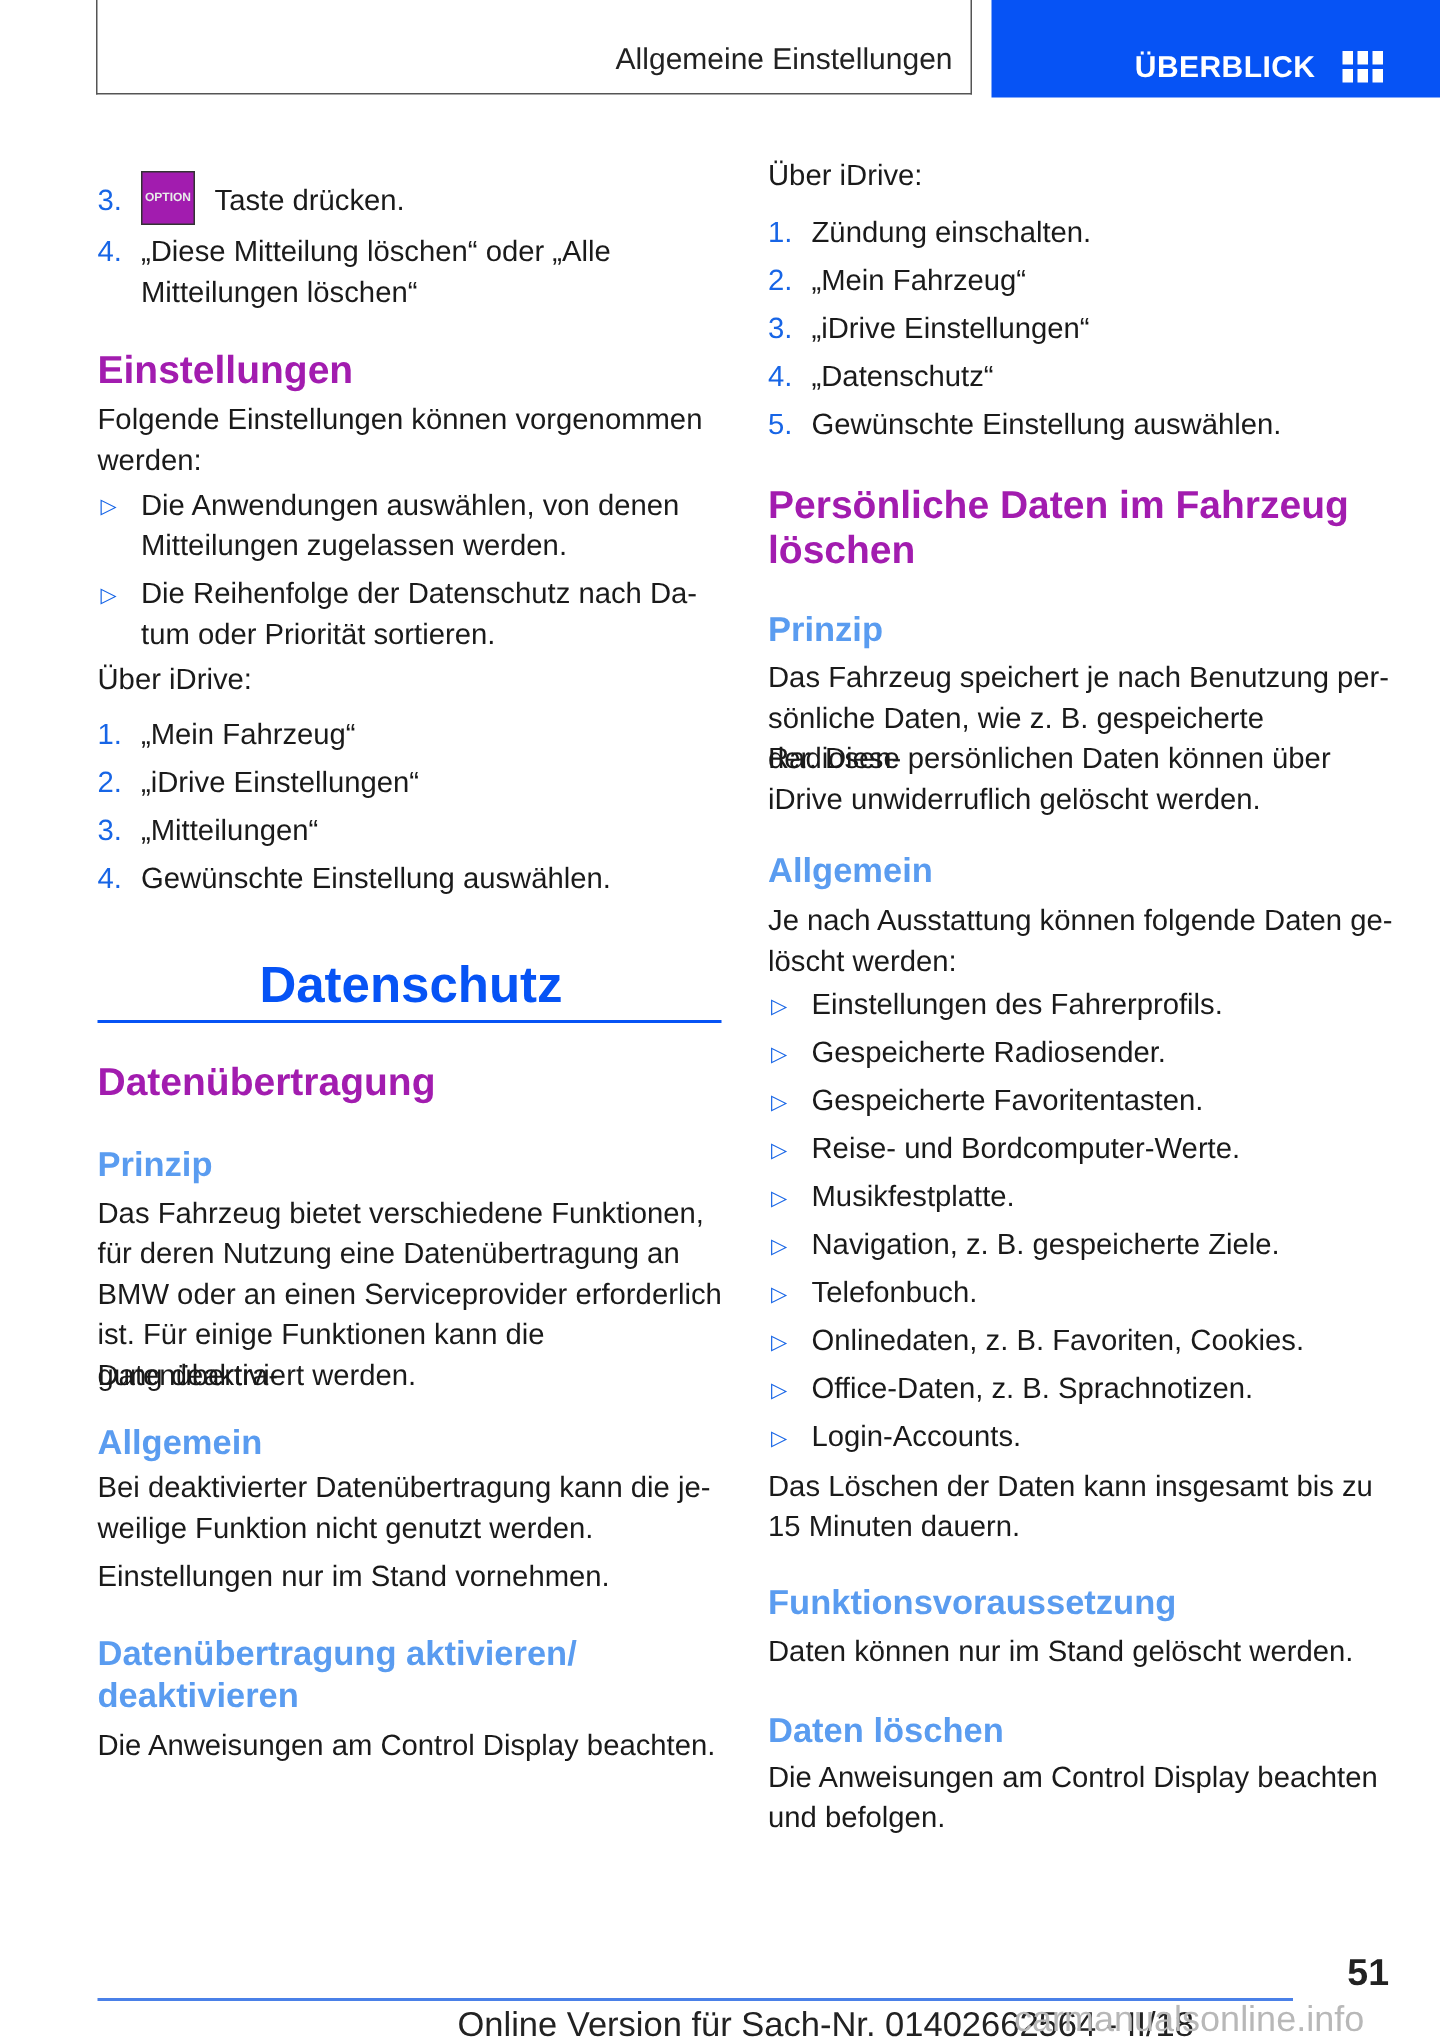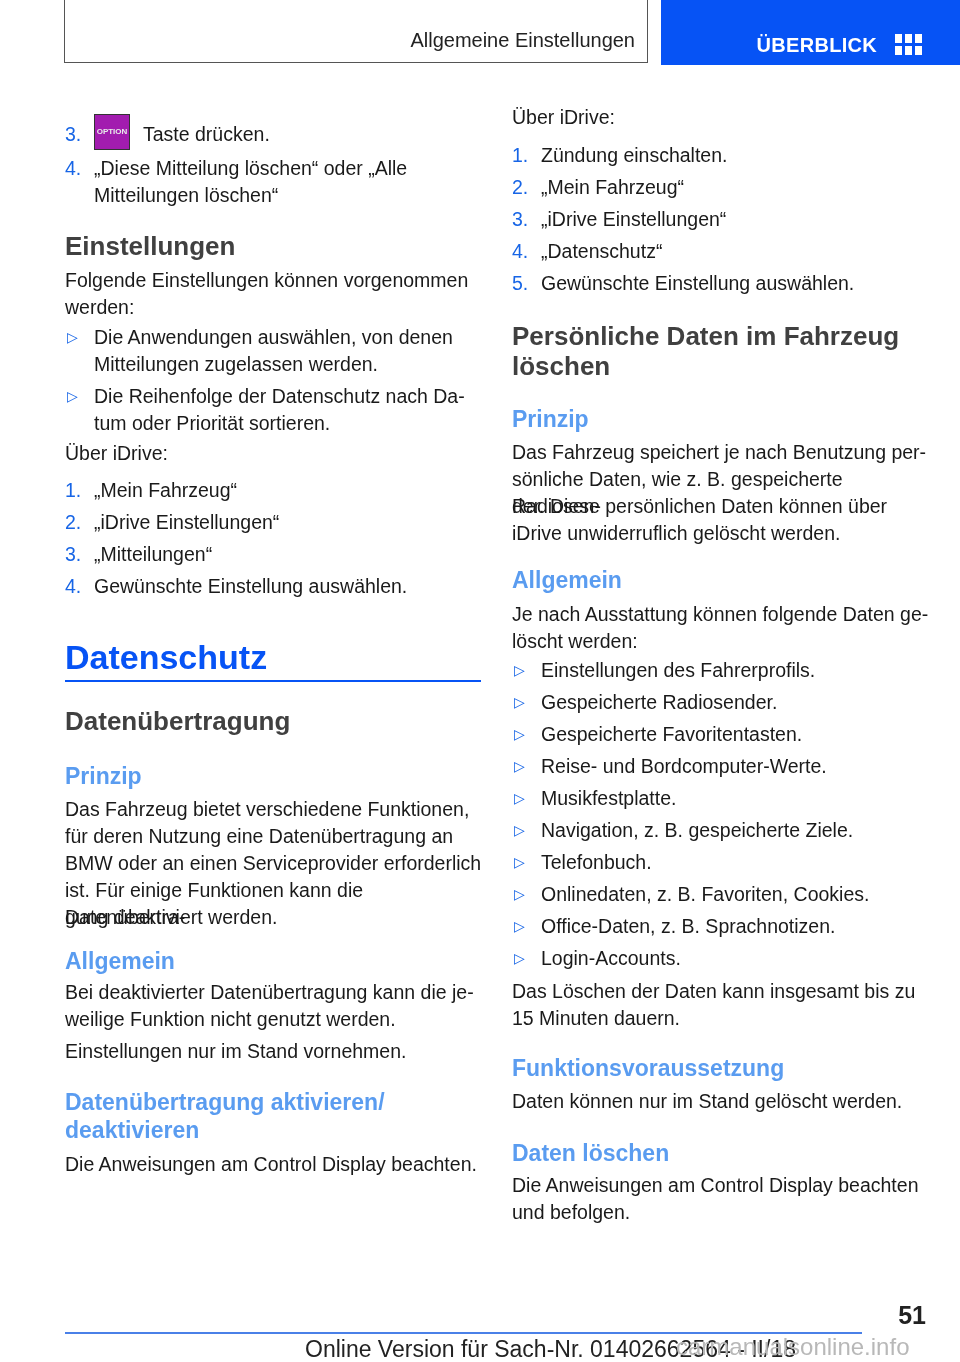--- a/index.html
+++ b/index.html
@@ -23,22 +23,22 @@
   .grid-icon span { background: #fff; }
   .col { position: absolute; top: 0; }
   .col-left { left: 65px; width: 418px; }
   .col-right { left: 512px; width: 420px; }
   .blk { position: absolute; left: 0; right: 0; }
   .p { font-size: 19.5px; line-height: 27px; margin: 0; color: #1a1a1a; }
   .ol-item, .ul-item { position: absolute; left: 0; right: 0; font-size: 19.5px; line-height: 27px; }
   .num { position: absolute; left: 0; color: #1765e6; }
   .bullet { position: absolute; left: 2px; color: #1765e6; font-size: 14px; }
   .txt { position: absolute; left: 29px; right: 0; }
-  .h2 { font-size: 26px; font-weight: bold; color: #404040; margin: 0; line-height: 30px; }
-  .h1 { font-size: 34px; font-weight: bold; color: #0653f5; margin: 0; line-height: 40px; }
+  .h2 { font-size: 26px; font-weight: bold; color: #a21caf; margin: 0; line-height: 30px; }
+  .h1 { font-size: 34px; font-weight: bold; color: #0653f5; margin: 0; line-height: 40px; text-align: center; }
   .h3 { font-size: 23px; font-weight: bold; color: #5a9cf0; margin: 0; line-height: 28px; }
   .rule { position: absolute; left: 65px; width: 416px; top: 680px; height: 2px; background: #0653f5; }
   .opt-key {
     display: inline-block; width: 36px; height: 36px; background: #a21caf; border: 1.5px solid #333;
     box-sizing: border-box; color: #e8ecea; font-size: 8px; font-weight: bold; text-align: center;
     line-height: 34px; vertical-align: middle; position: absolute; left: 29px; top: -7px;
   }
   .footer-rule { position: absolute; left: 65px; top: 1332px; width: 797px; height: 2px; background: #4a80e8; }
   .page-num { position: absolute; right: 34px; top: 1301px; font-size: 25px; font-weight: bold; color: #222; }
   .footer-text { position: absolute; left: 305px; top: 1336px; font-size: 23px; color: #222; }

